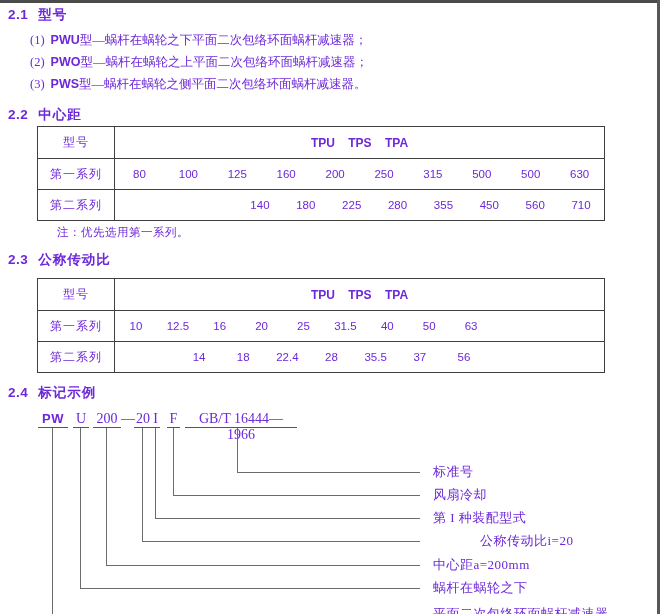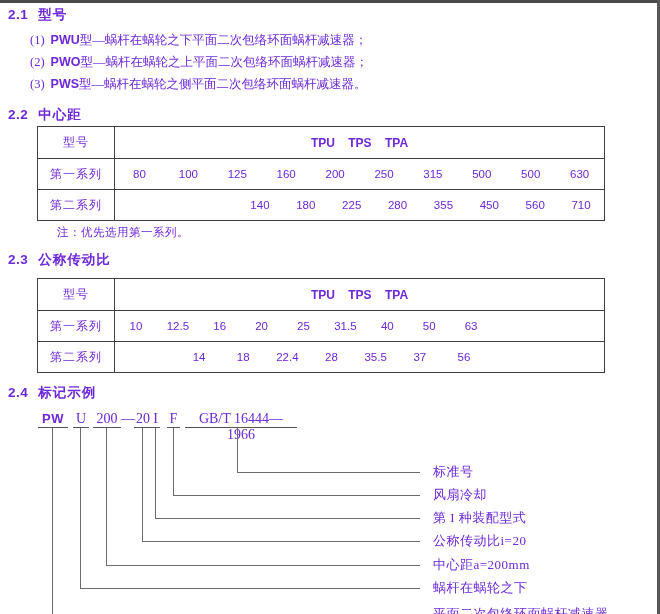--- a/index.html
+++ b/index.html
@@ -159,21 +159,21 @@
       <div class="hline" style="left: 237px; top: 472px; width: 183px;"></div>
       <div class="callout-label" style="top: 463px;">标准号</div>
       <div class="vline" style="left: 173px; top: 428px; height: 67px;"></div>
       <div class="hline" style="left: 173px; top: 495px; width: 247px;"></div>
       <div class="callout-label" style="top: 486px;">风扇冷却</div>
       <div class="vline" style="left: 155px; top: 428px; height: 90px;"></div>
       <div class="hline" style="left: 155px; top: 518px; width: 265px;"></div>
       <div class="callout-label" style="top: 509px;">第 I 种装配型式</div>
       <div class="vline" style="left: 142px; top: 428px; height: 113px;"></div>
       <div class="hline" style="left: 142px; top: 541px; width: 278px;"></div>
-      <div class="callout-label" style="top: 532px;">公称传动比i=20</div>
+      <div class="callout-label" style="top: 532px; margin-left: 47px;">公称传动比i=20</div>
       <div class="vline" style="left: 106px; top: 428px; height: 137px;"></div>
       <div class="hline" style="left: 106px; top: 565px; width: 314px;"></div>
       <div class="callout-label" style="top: 556px;">中心距a=200mm</div>
       <div class="vline" style="left: 80px; top: 428px; height: 160px;"></div>
       <div class="hline" style="left: 80px; top: 588px; width: 340px;"></div>
       <div class="callout-label" style="top: 579px;">蜗杆在蜗轮之下</div>
       <div class="vline" style="left: 52px; top: 428px; height: 186px;"></div>
       <div class="callout-label" style="top: 605px;">平面二次包络环面蜗杆减速器</div>
     </div>
 </div>

